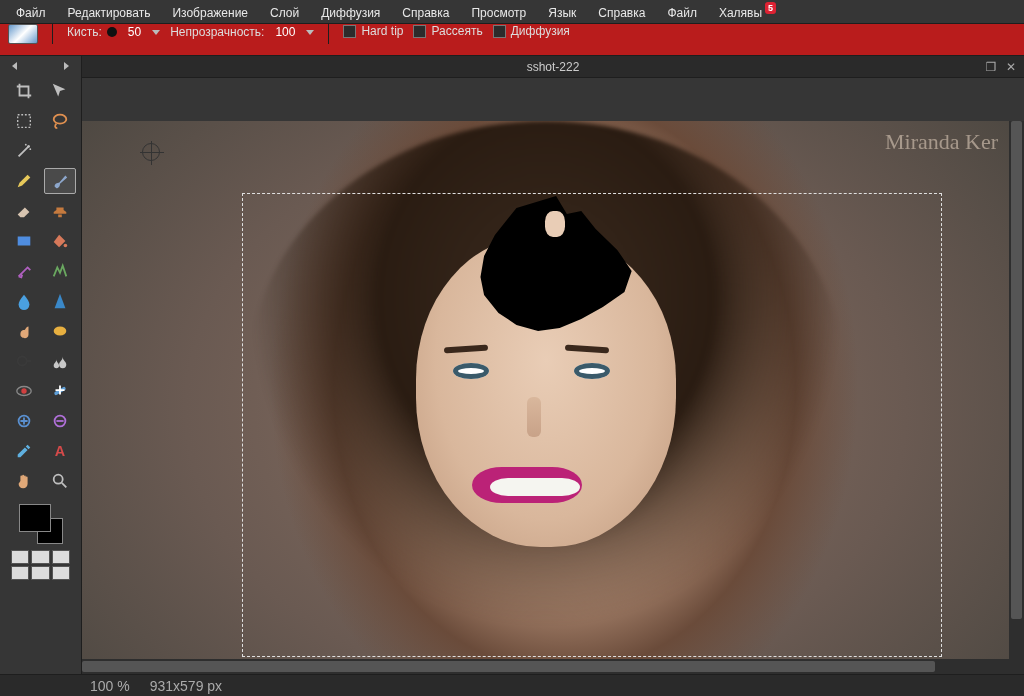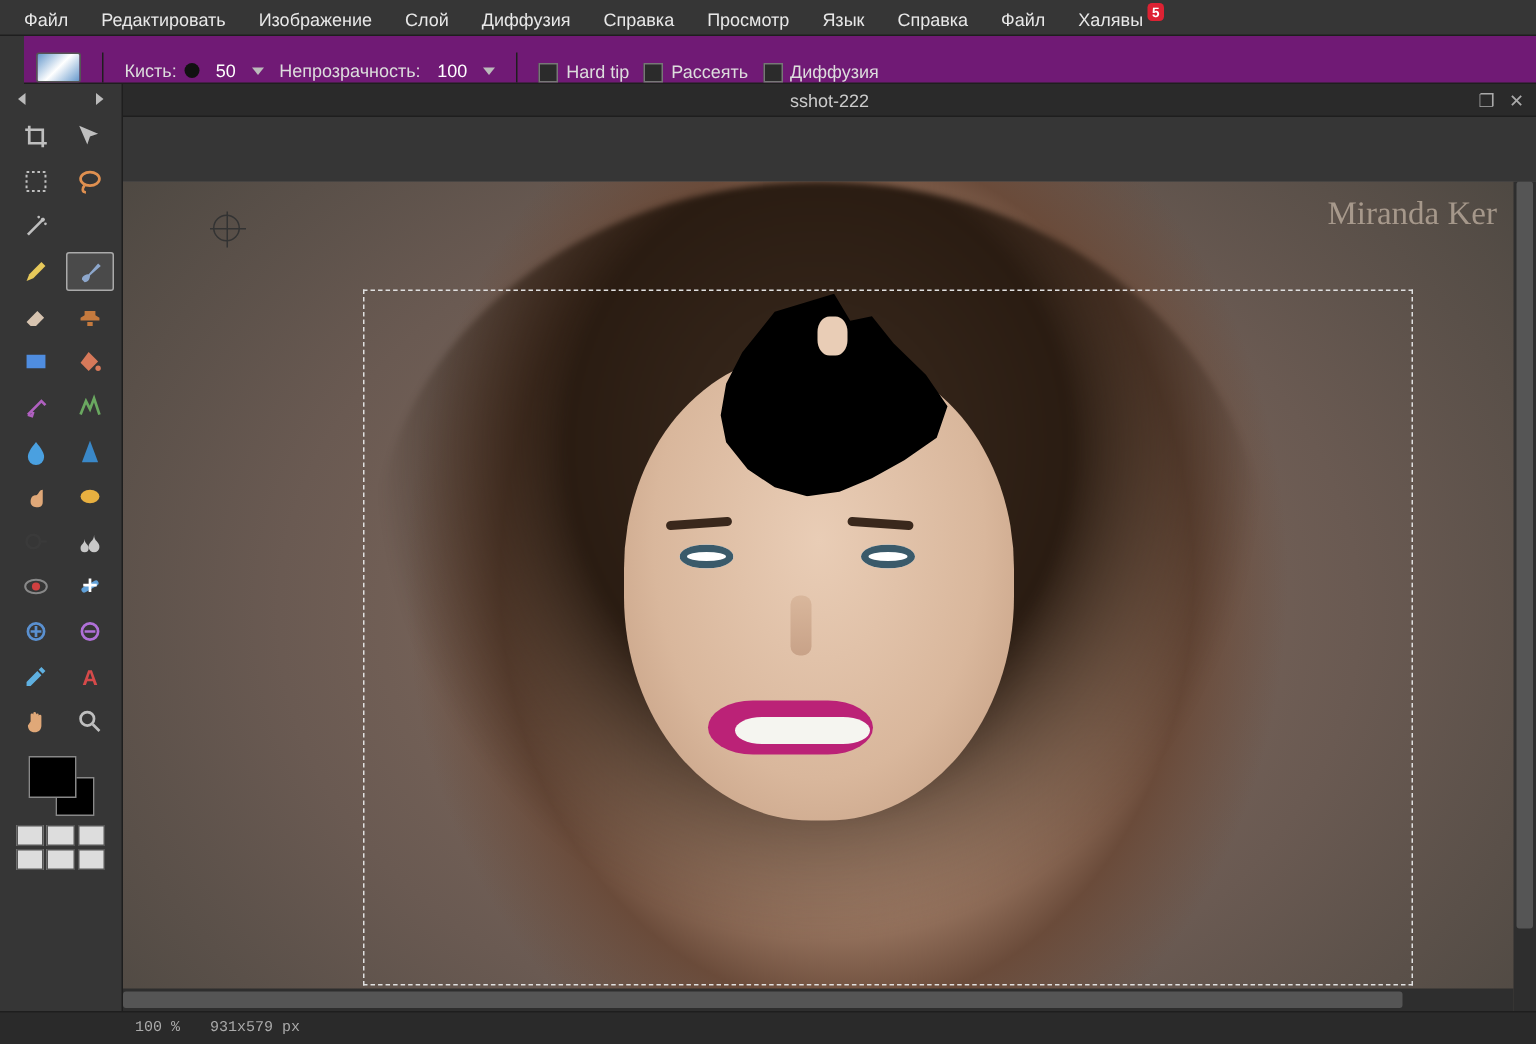--- a/index.html
+++ b/index.html
@@ -24,24 +24,24 @@
   position: relative;
 }
 .menu-badge {
   position: absolute; top: -1px; right: -4px;
   background: #d23; color: #fff;
   font-size: 9px; font-weight: bold;
   padding: 0 3px; border-radius: 3px; line-height: 12px;
 }
 .optionsbar {
   height: 32px;
-  background: #701a75;
+  background: #b91c1c;
   border-bottom: 1px solid #1e1e1e;
-  display: flex; align-items: flex-end;
-  padding: 0 8px; gap: 10px; margin-left: 16px;
+  display: flex; align-items: flex-start;
+  padding: 0 8px; gap: 10px;
 }
 .tool-indicator {
   width: 30px; height: 20px;
   background: linear-gradient(135deg,#69c,#fff,#69c);
   border: 1px solid #555;
   border-radius: 2px;
 }
 .opt-label { color: #ddd; font-size: 12px; }
 .opt-dot {
   width: 10px; height: 10px; border-radius: 50%;
@@ -67,21 +67,21 @@
 .opt-group { display: flex; align-items: center; gap: 5px; }
 
 .workspace {
   display: flex; height: calc(696px - 24px - 32px - 22px);
 }
 .statusbar {
   height: 22px; background: #2a2a2a;
   border-top: 1px solid #1e1e1e;
   display: flex; align-items: center;
   padding: 0 90px; gap: 20px;
-  color: #aaa; font-size: 10px; font-family: Liberation Mono, monospace;
+  color: #aaa; font-size: 14px;
 }
 .toolbox {
   width: 82px; background: #363636;
   border-right: 1px solid #1e1e1e;
   padding: 4px 6px;
 }
 .tool-nav {
   display: flex; justify-content: space-between;
   padding: 2px 6px 6px;
 }

